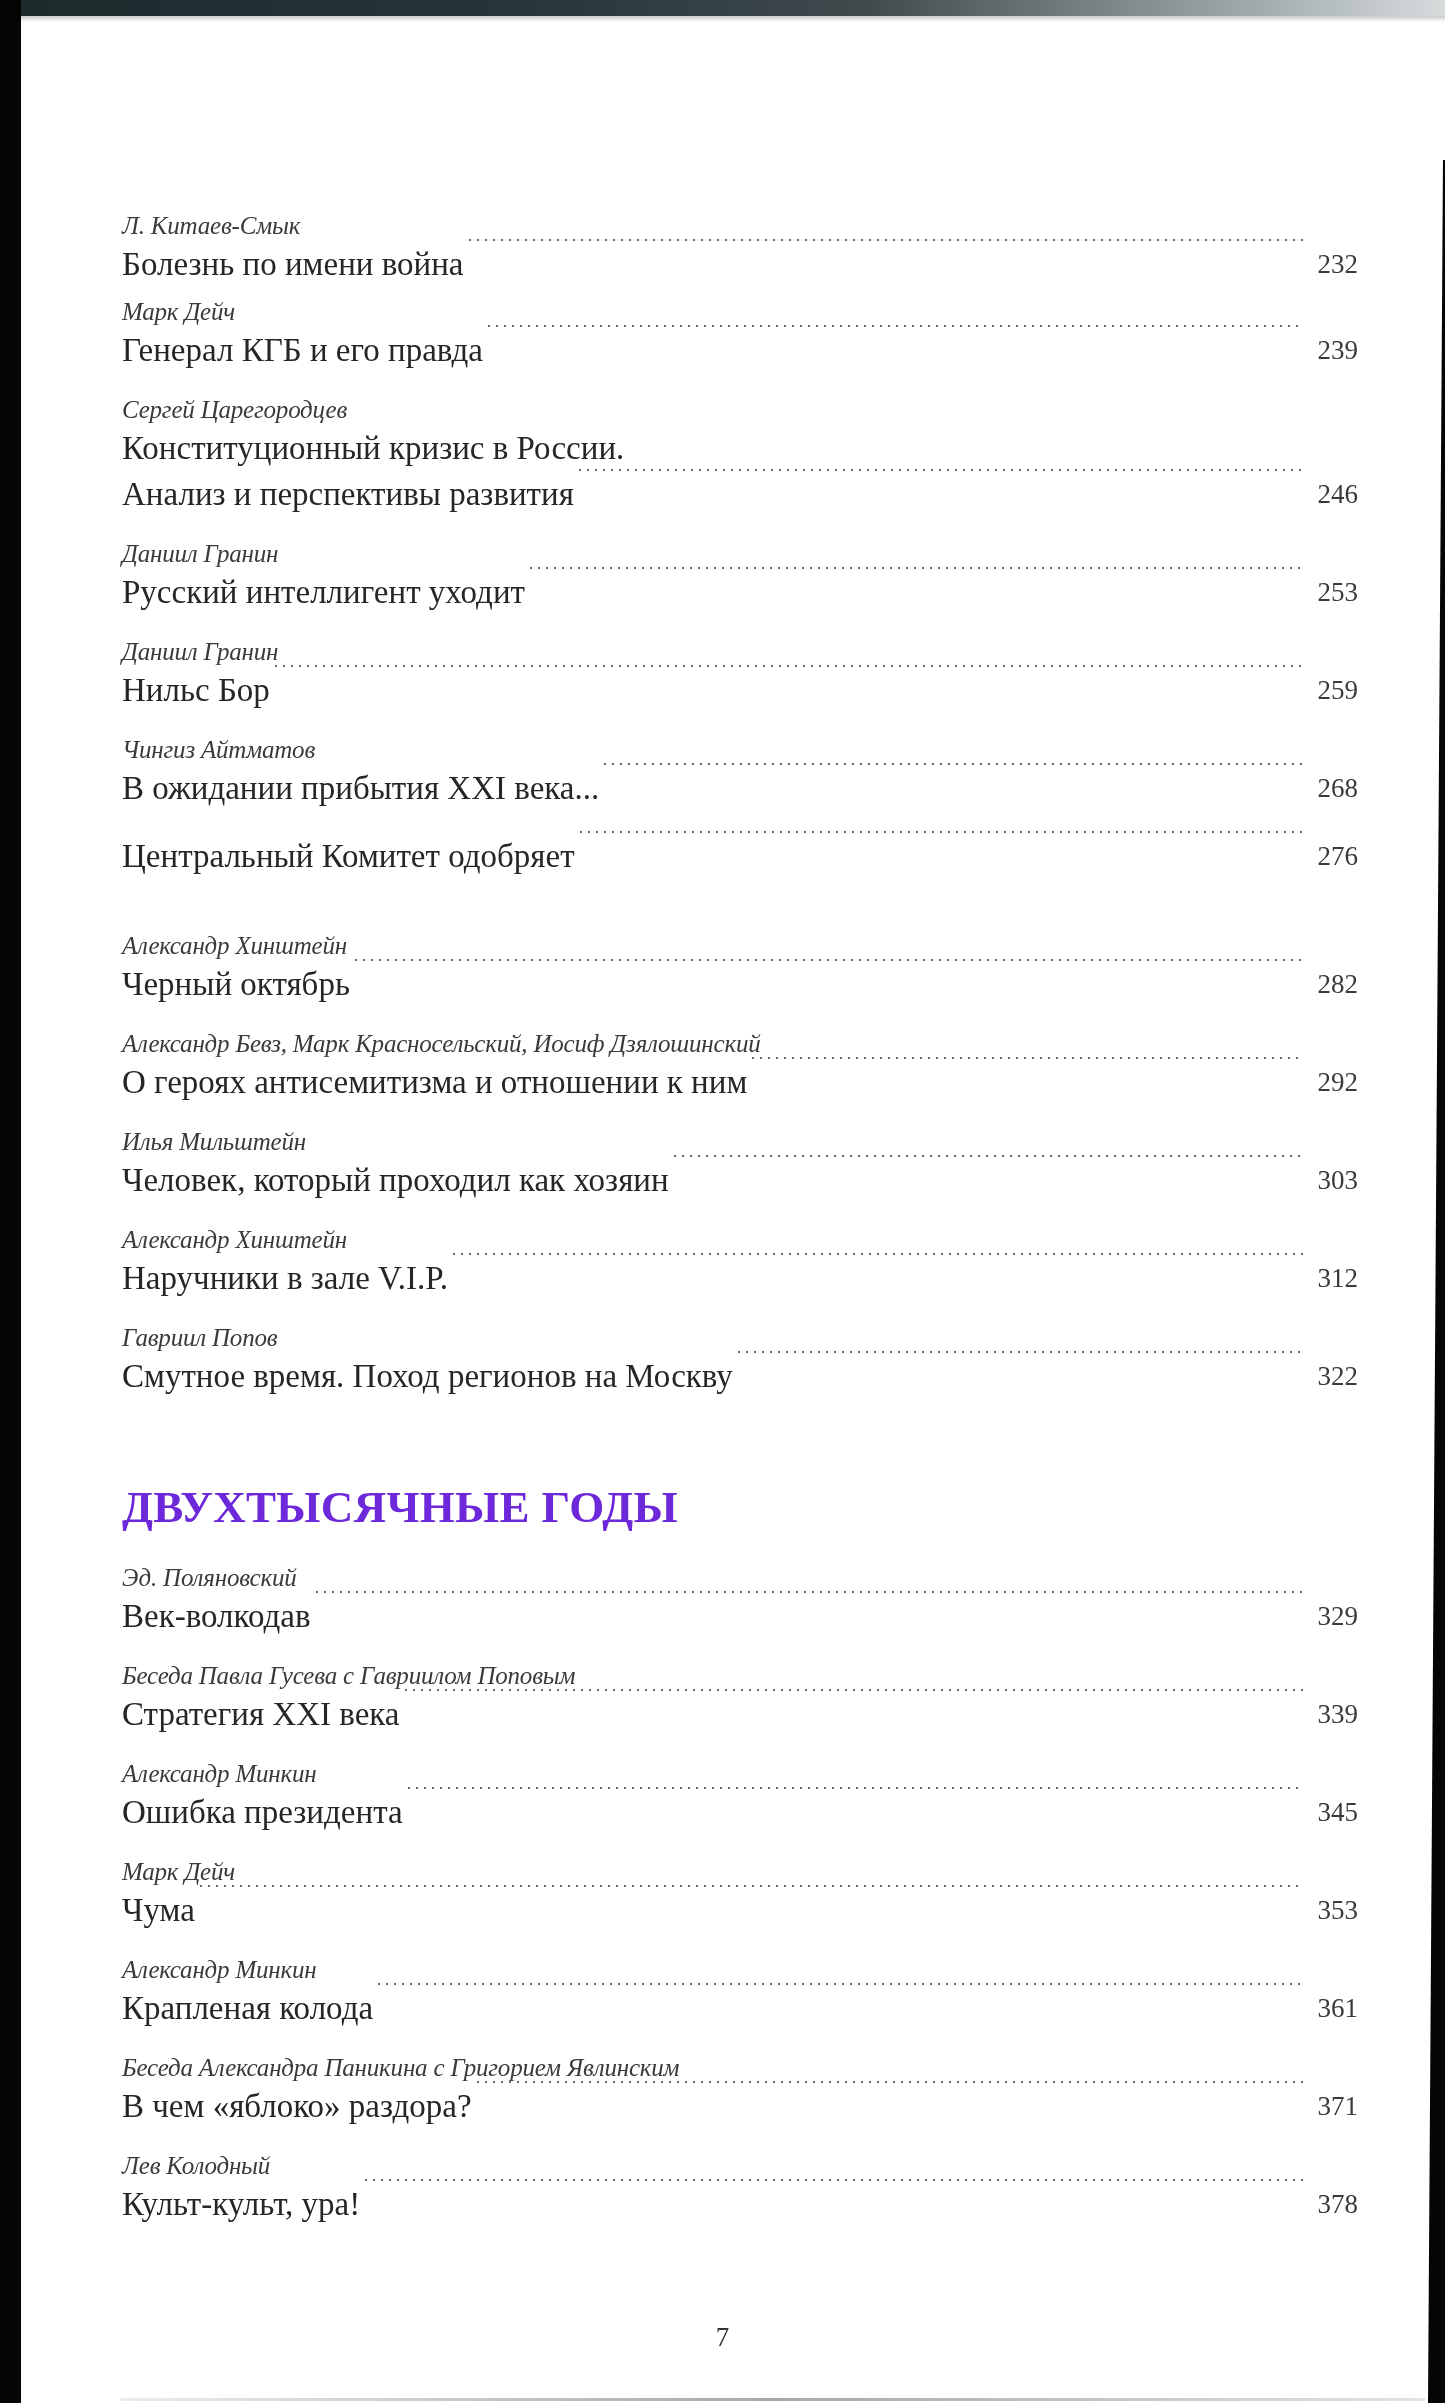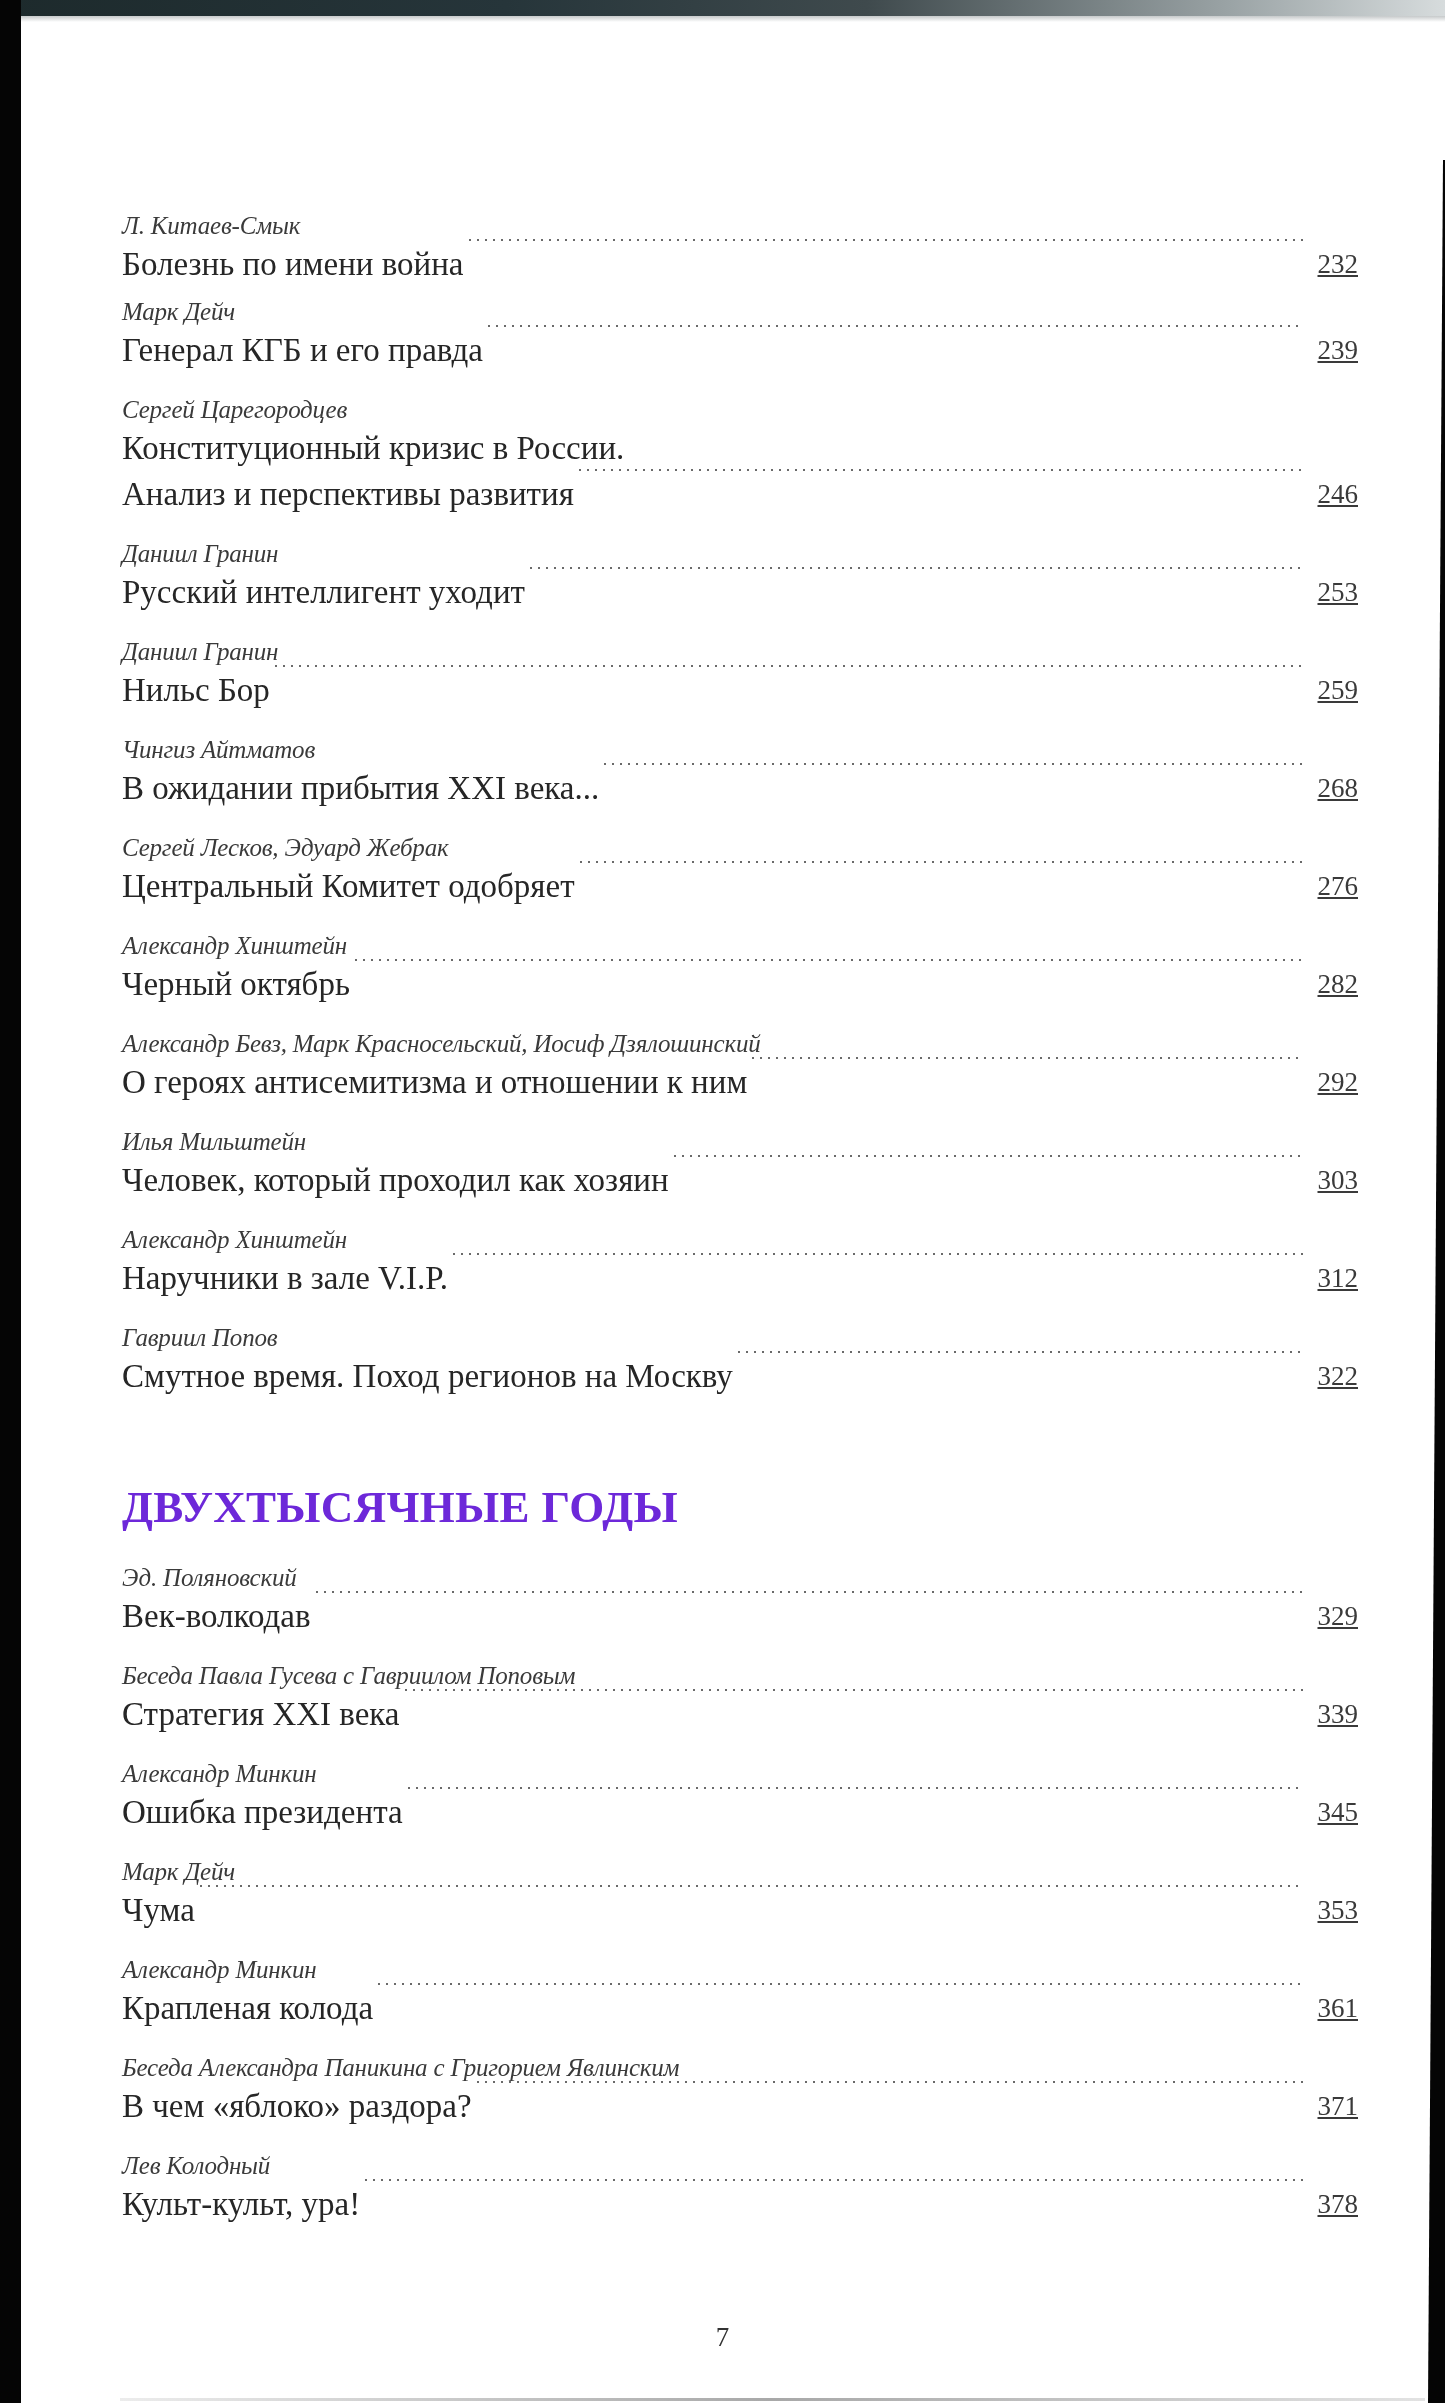--- a/index.html
+++ b/index.html
@@ -40,21 +40,21 @@
     font-size:33px; line-height:46px; color:#262626;
   }
   .title-text { white-space:nowrap; flex:0 0 auto; }
   .leader {
     flex:1 1 auto; margin:0 8px 0 2px; height:2px; align-self:baseline;
     background-image:radial-gradient(circle, #6a6a6a 0.9px, transparent 1.1px);
     background-size:8px 2px; background-repeat:repeat-x;
     position:relative; top:-2px;
   }
   .page-num {
-    flex:0 0 auto; font-size:27px; color:#3a3a3a; text-align:right; min-width:46px;text-decoration:underline;
+    flex:0 0 auto; font-size:27px; color:#3a3a3a; text-align:right; min-width:46px;
   }
   .title-line1 { font-size:33px; line-height:46px; color:#262626; white-space:nowrap; }
 
   .section-heading {
     position:absolute; left:122px; top:1481px;
     font-family:"Liberation Serif", "DejaVu Serif", serif;
     font-weight:bold; font-size:45px; line-height:52px; color:#6d28d9;
     letter-spacing:0.3px; white-space:nowrap;
   }
   .folio {
@@ -121,21 +121,20 @@
   <div class="entry" style="top:735px">
     <div class="author">Чингиз Айтматов</div>
     <div class="title-row">
         <span class="title-text">В ожидании прибытия XXI века...</span>
         <span class="leader"></span>
         <span class="page-num">268</span>
       </div>
   </div>
 
   <div class="entry" style="top:833px">
-    <div class="author">Сергей Лесков, Эдуард Жебрак</div>
     <div class="title-row">
         <span class="title-text">Центральный Комитет одобряет</span>
         <span class="leader"></span>
         <span class="page-num">276</span>
       </div>
   </div>
 
   <div class="entry" style="top:931px">
     <div class="author">Александр Хинштейн</div>
     <div class="title-row">

